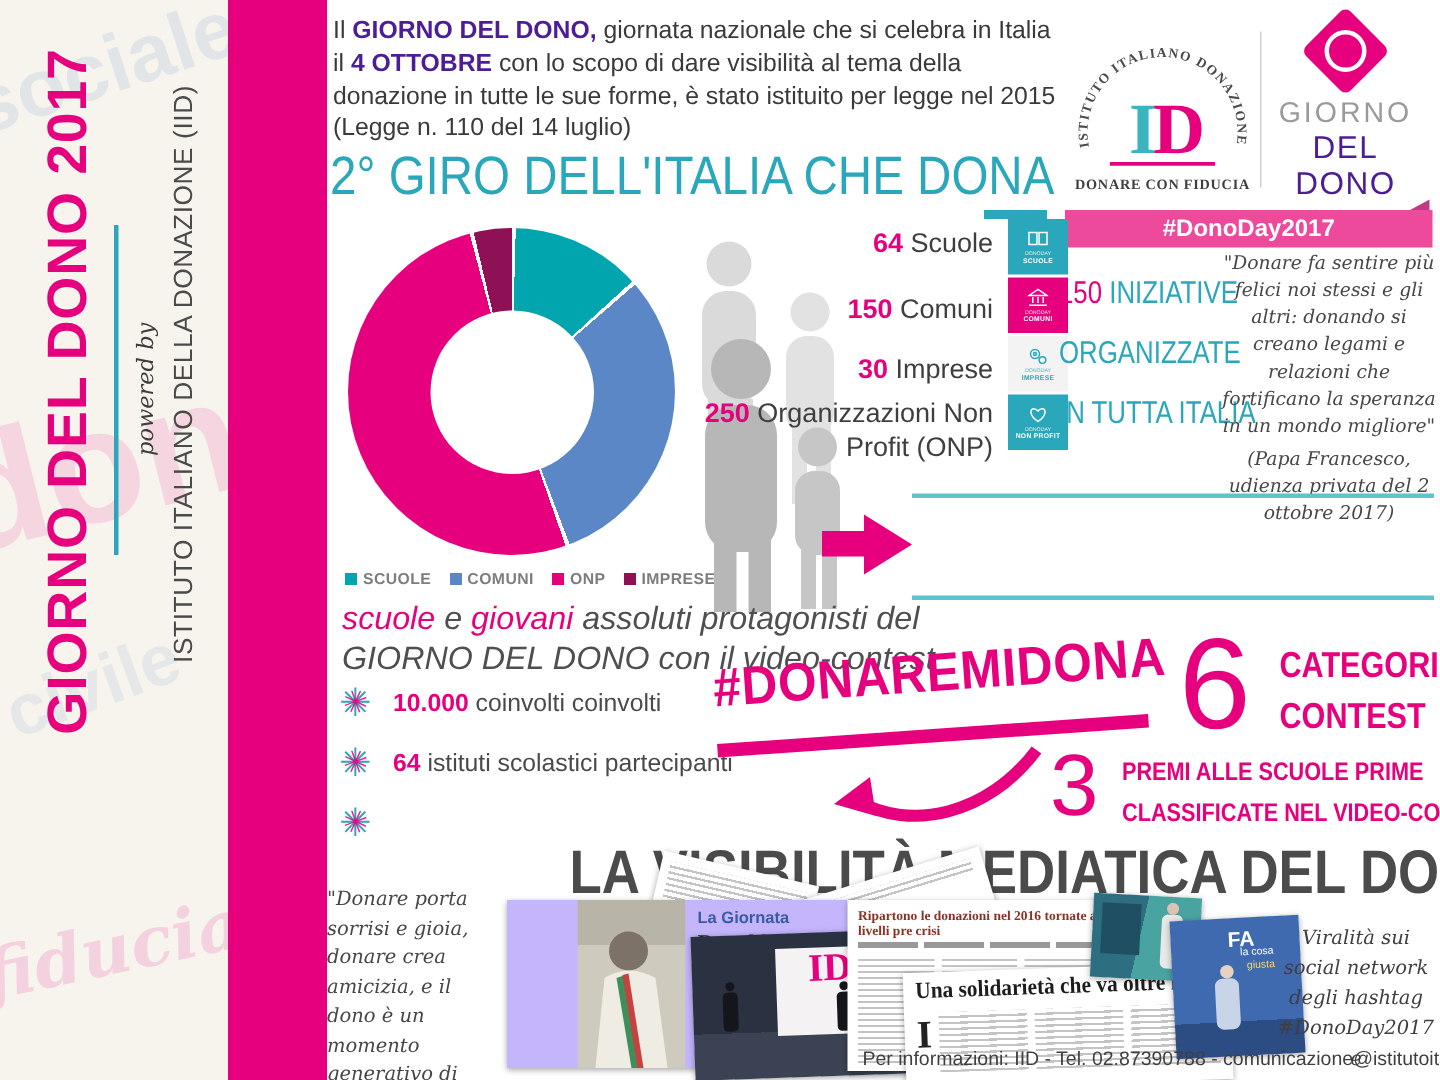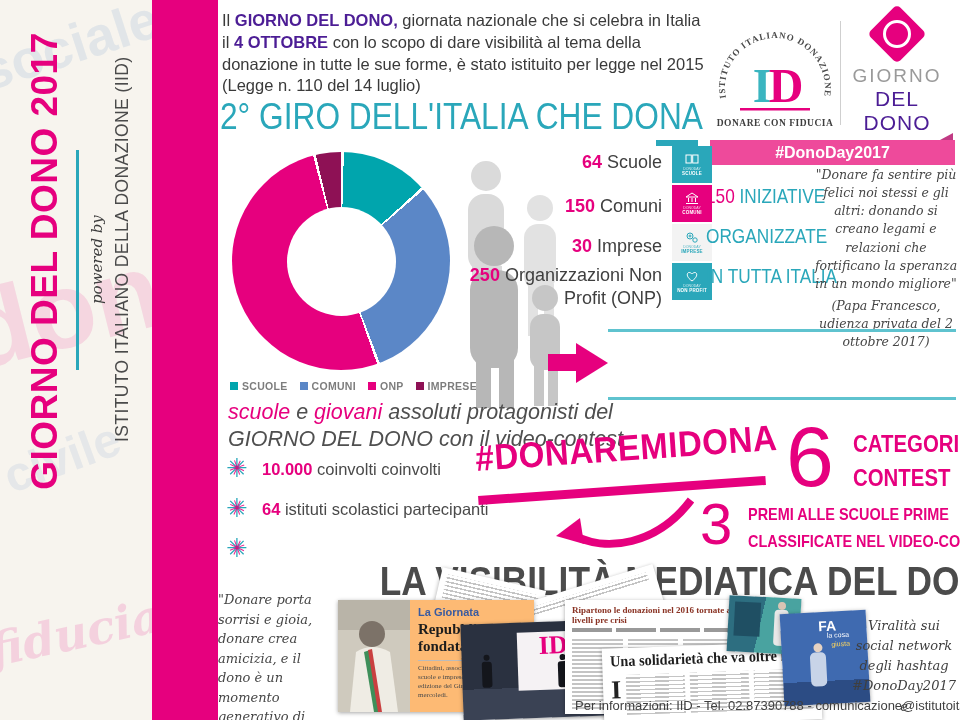--- a/index.html
+++ b/index.html
@@ -131,21 +131,21 @@
   .card{position:absolute;background:#fff;box-shadow:0 1px 4px rgba(0,0,0,.35);}
   .fakelines{background:repeating-linear-gradient(#ffffff 0 2.5px,#c4c4c4 2.5px 4px);}
 
   .clip-small{left:432px;top:578px;width:94px;height:72px;transform:rotate(13deg);padding:6px;}
   .clip-small .inner{width:100%;height:100%;}
 
   .clip-piano{left:506px;top:586px;width:148px;height:84px;transform:rotate(-17deg);padding:6px 8px;
       font-family:"Liberation Serif",serif;color:#1d1d1d;}
   .clip-piano .big{font-size:15.5px;line-height:1.25;white-space:nowrap;overflow:hidden;}
 
-  .clip-giornata{left:338px;top:600px;width:196px;height:112px;background:#fdba74;display:flex;}
+  .clip-giornata{left:338px;top:600px;width:196px;height:112px;background:#c4b5fd;display:flex;padding-left:47px;}
   .g-photo{width:72px;height:112px;flex:none;}
   .g-text{padding:6px 8px 0 8px;overflow:hidden;}
   .g-kicker{color:#3a5ba0;font-weight:bold;font-size:11px;}
   .g-head{font-family:"Liberation Serif",serif;font-weight:bold;font-size:15px;line-height:1.1;
       color:#1d1d1d;margin-top:3px;}
   .g-body{font-family:"Liberation Serif",serif;font-size:7px;color:#4a4a4a;margin-top:6px;
       border-top:1px solid #bbb;padding-top:3px;line-height:1.3;}
 
   .clip-studio{left:462px;top:622px;width:150px;height:96px;transform:rotate(-2deg);
       background:linear-gradient(#2a3140 0 68%,#3a4254 68% 100%);overflow:hidden;}

